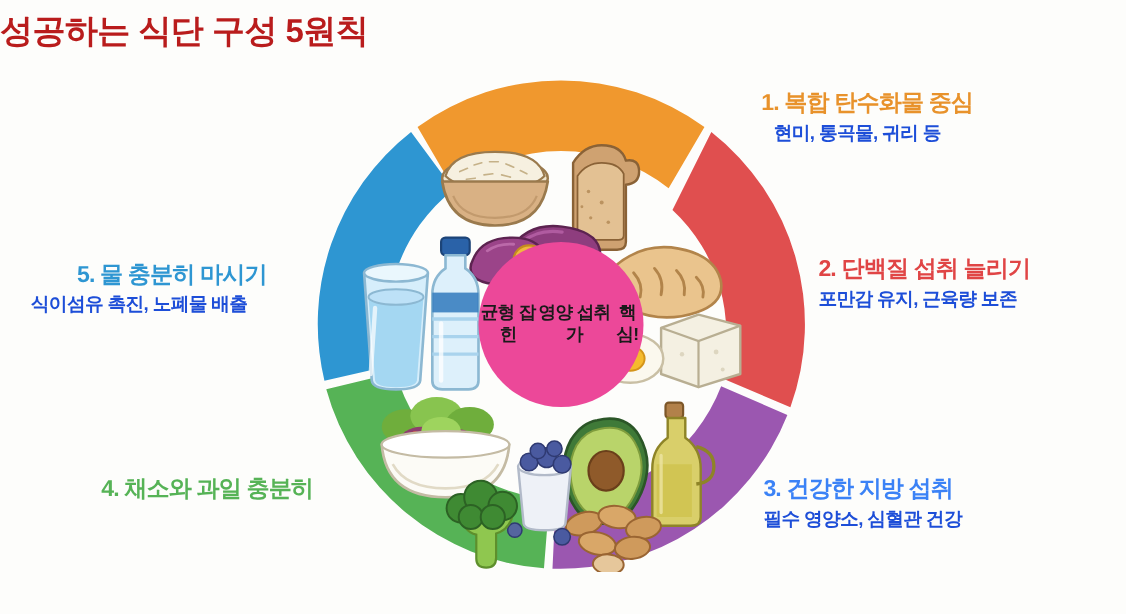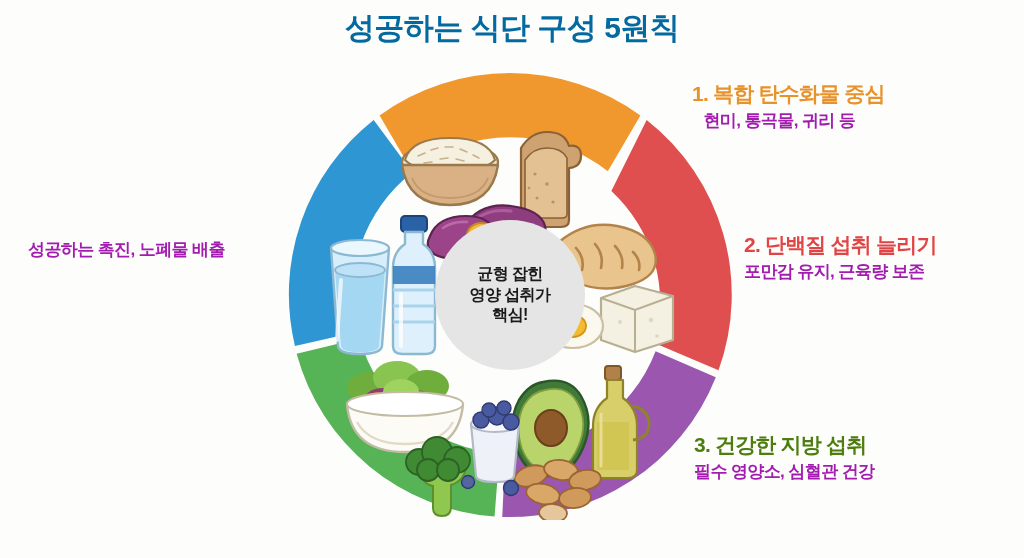--- a/index.html
+++ b/index.html
@@ -19,25 +19,25 @@
     width: 1024px;
     height: 558px;
   }
 
   
   #title {
     position: absolute;
     top: 8px;
     left: 0;
     width: 1024px;
-    text-align: center;
+    text-align: left;
     font-size: 30px;
     font-weight: bold;
     letter-spacing: -0.5px;
-    color: #0369a1;
+    color: #b91c1c;
   }
 
   
   #donut-wrap {
     position: absolute;
     left: 285px;
     top: 70px;
     width: 450px;
     height: 450px;
   }
@@ -48,23 +48,22 @@
     width: 450px;
     height: 450px;
   }
   #center-hole {
     position: absolute;
     left: 150px;
     top: 150px;
     width: 150px;
     height: 150px;
     border-radius: 50%;
-    background: #e5e5e5;
+    background: #ec4899;
     display: flex;
-    flex-direction: column;
     align-items: center;
     justify-content: center;
     text-align: center;
     line-height: 1.28;
   }
   #center-hole .cline {
     font-size: 16px;
     font-weight: bold;
     color: #1a1a1a;
     letter-spacing: -0.6px;
@@ -77,21 +76,21 @@
   }
   .label .heading {
     font-size: 21px;
     font-weight: bold;
     letter-spacing: -0.8px;
     white-space: nowrap;
   }
   .label .sub {
     font-size: 17px;
     font-weight: bold;
-    color: #a21caf;
+    color: #1d4ed8;
     letter-spacing: -0.6px;
     white-space: nowrap;
     margin-top: 3px;
   }
   #label-1 { left: 660px; top: 80px; text-align: left; margin-left: 32px; }
   #label-1 .sub { text-align: center; padding-right: 18px; }
   #label-2 { left: 744px; top: 231px; text-align: left; }
   #label-3 { left: 694px; top: 431px; text-align: left; }
   #label-3 .sub { text-align: right; }
   #label-4 { left: 92px; top: 431px; text-align: left; }
@@ -290,24 +289,26 @@
     <div class="heading" style="color:#e8922b;">1. 복합 탄수화물 중심</div>
     <div class="sub">현미, 통곡물, 귀리 등</div>
   </div>
 
   <div class="label" id="label-2">
     <div class="heading" style="color:#e04545;">2. 단백질 섭취 늘리기</div>
     <div class="sub">포만감 유지, 근육량 보존</div>
   </div>
 
   <div class="label" id="label-3">
-    <div class="heading" style="color:#4d7c0f;">3. 건강한 지방 섭취</div>
+    <div class="heading" style="color:#3b82f6;">3. 건강한 지방 섭취</div>
     <div class="sub">필수 영양소, 심혈관 건강</div>
   </div>
 
   <div class="label" id="label-4">
+    <div class="heading" style="color:#56b356;">4. 채소와 과일 충분히</div>
   </div>
 
   <div class="label" id="label-5">
-    <div class="sub">성공하는 촉진, 노폐물 배출</div>
+    <div class="heading" style="color:#2e96d2;">5. 물 충분히 마시기</div>
+    <div class="sub">식이섬유 촉진, 노폐물 배출</div>
   </div>
 
 </div>
 
 </body></html>

